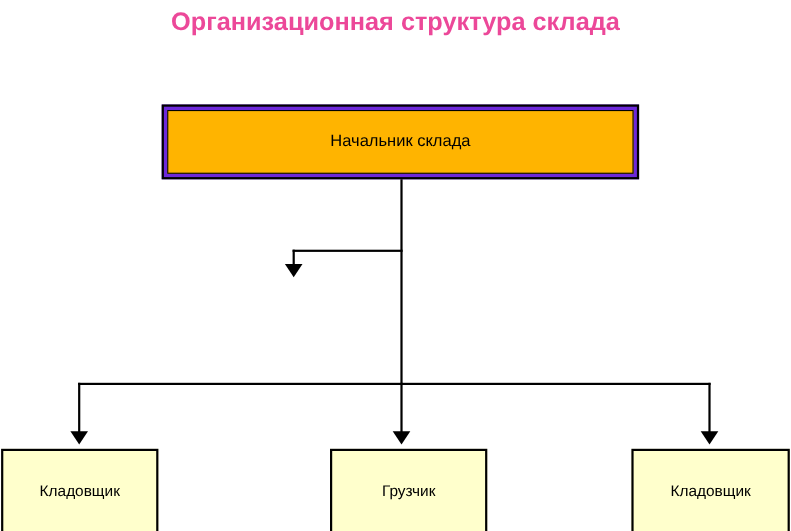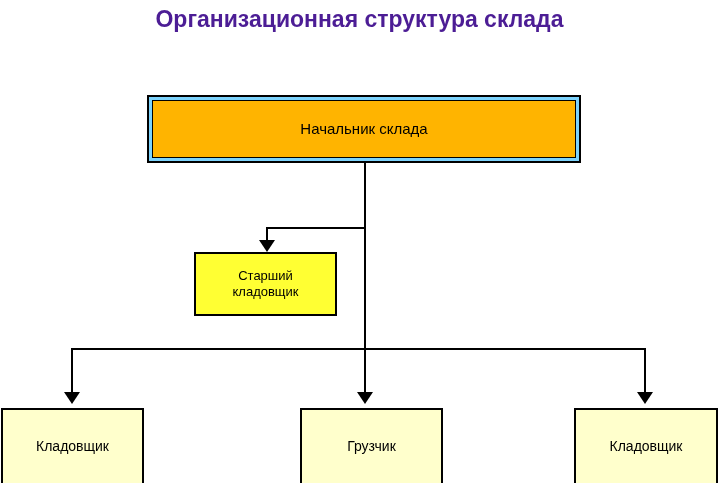--- a/index.html
+++ b/index.html
@@ -18,40 +18,40 @@
 
   
   .chart-title {
     position: absolute;
     left: 0;
     top: 6px;
     width: 719px;
     text-align: center;
     font-size: 23px;
     font-weight: bold;
-    color: #4c1d95;
+    color: #ec4899;
     letter-spacing: 0px;
     white-space: nowrap;
   }
 
   
   .node {
     position: absolute;
     box-sizing: border-box;
     display: flex;
     align-items: center;
     justify-content: center;
     text-align: center;
     color: #000000;
     line-height: 1.25;
   }
 
   
   .node-root {
-    background: #7dd3fc;
+    background: #6d28d9;
     border: 2px solid #000000;
     padding: 3px;
     font-size: 15px;
   }
   .node-root .inner {
     width: 100%;
     height: 100%;
     box-sizing: border-box;
     border: 1px solid #000000;
     background: #FFB400;
@@ -106,26 +106,20 @@
       <span>Начальник склада</span>
     </div>
   </div>
 
   <div class="vline" style="left:364px; top:163px; height:187px;"></div>
 
   <div class="hline" style="left:266px; top:227px; width:100px;"></div>
   <div class="vline" style="left:266px; top:227px; height:18px;"></div>
   <div class="arrow-down" style="left:259px; top:240px;"></div>
 
-  <div class="node node-mid" style="left:194px; top:252px; width:143px; height:64px;">
-    <span>
-      <span>Старший</span><br>
-      <span>кладовщик</span>
-    </span>
-  </div>
 
   <div class="hline" style="left:71px; top:348px; width:575px;"></div>
 
   <div class="vline" style="left:71px; top:348px; height:48px;"></div>
   <div class="arrow-down" style="left:64px; top:392px;"></div>
 
   <div class="vline" style="left:364px; top:348px; height:48px;"></div>
   <div class="arrow-down" style="left:357px; top:392px;"></div>
 
   <div class="vline" style="left:644px; top:348px; height:48px;"></div>

